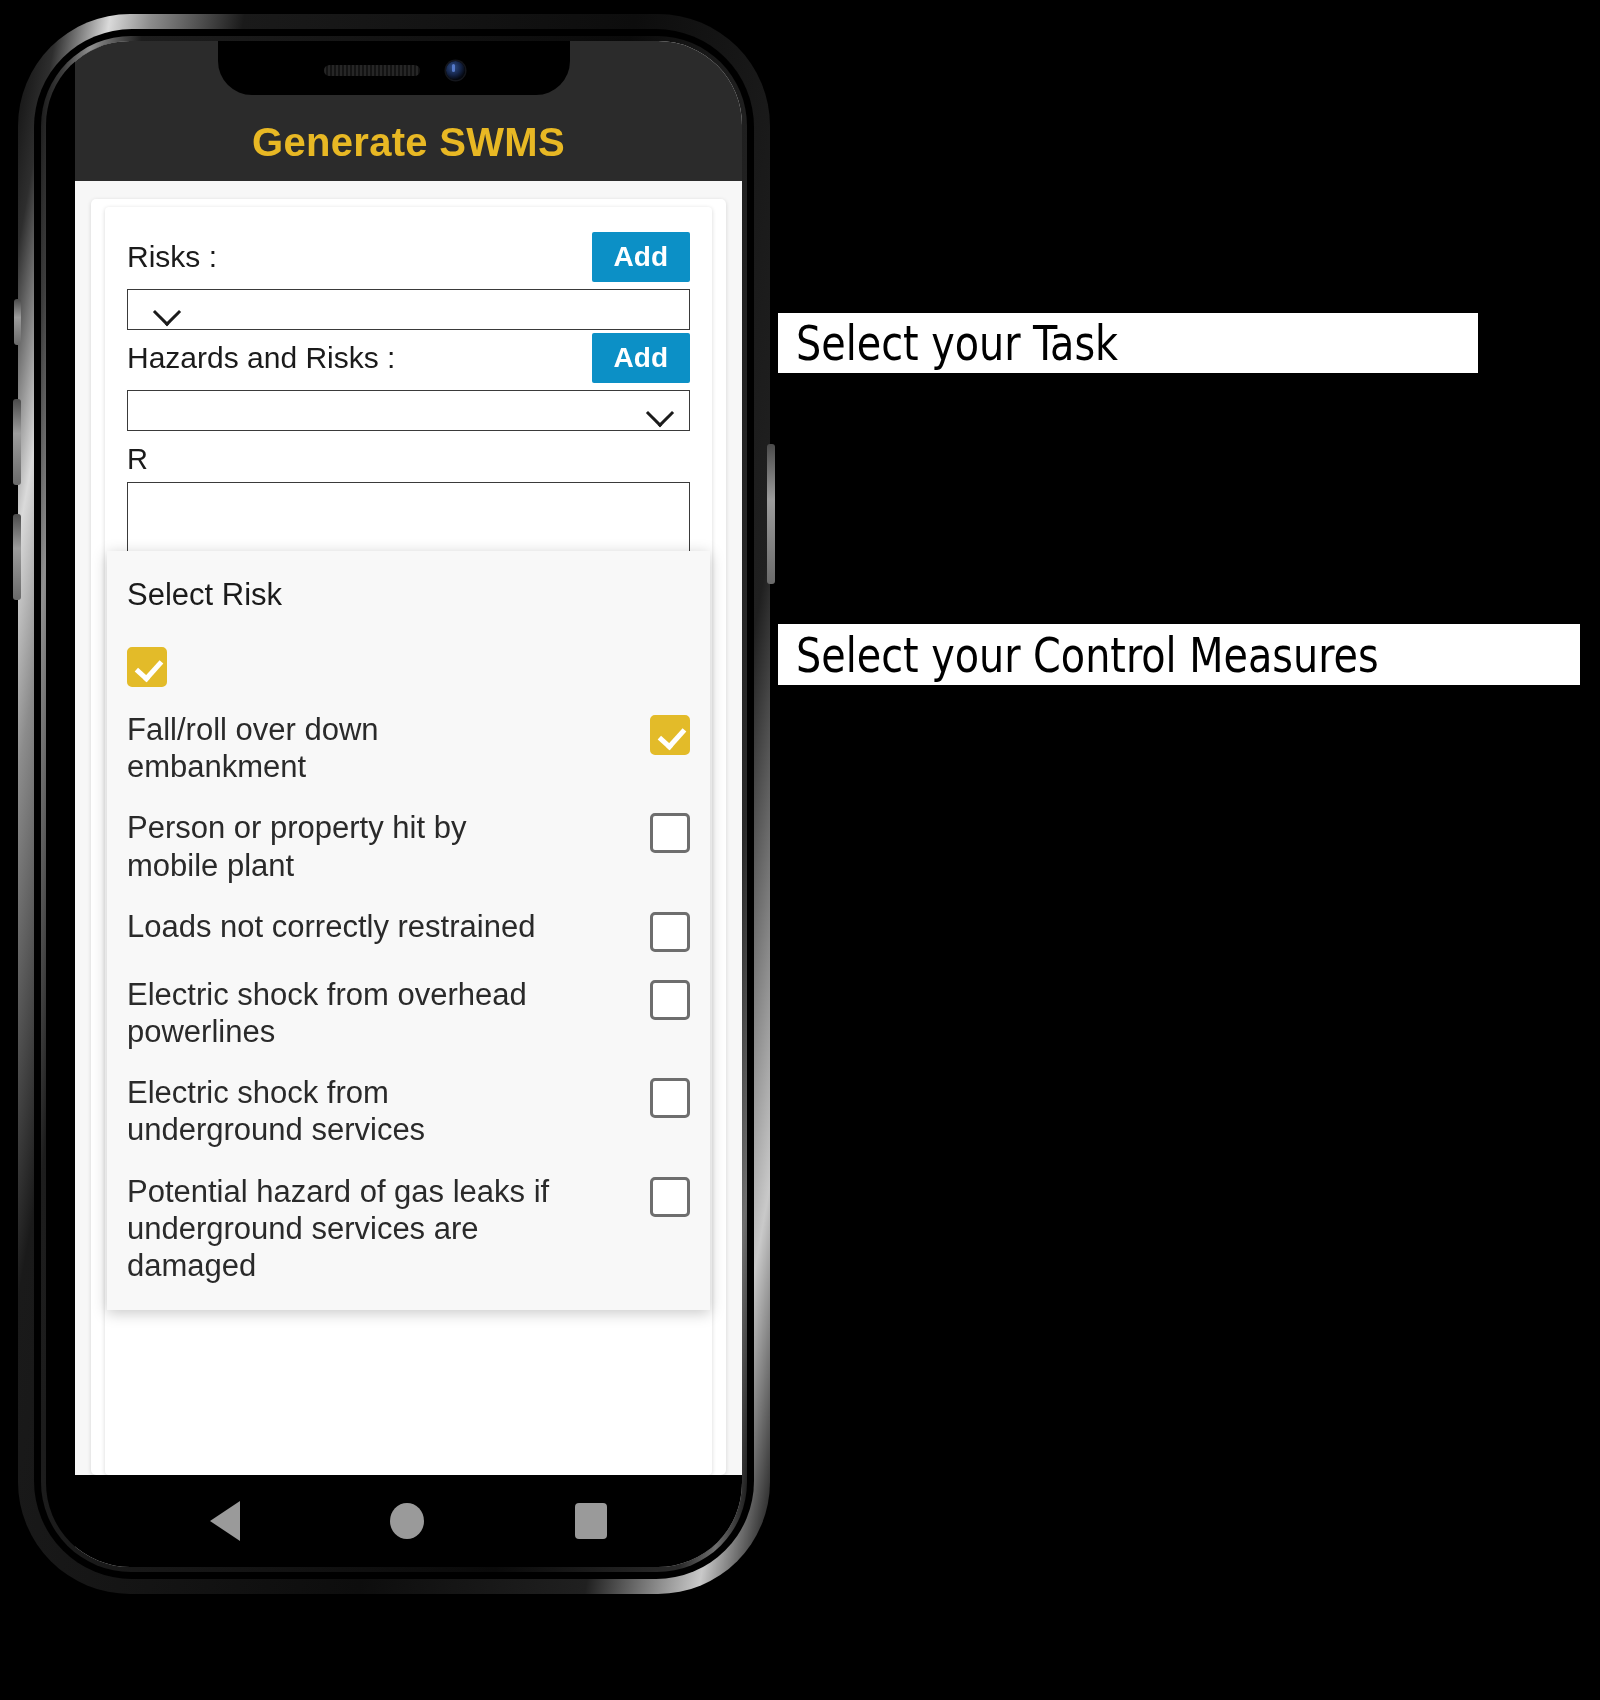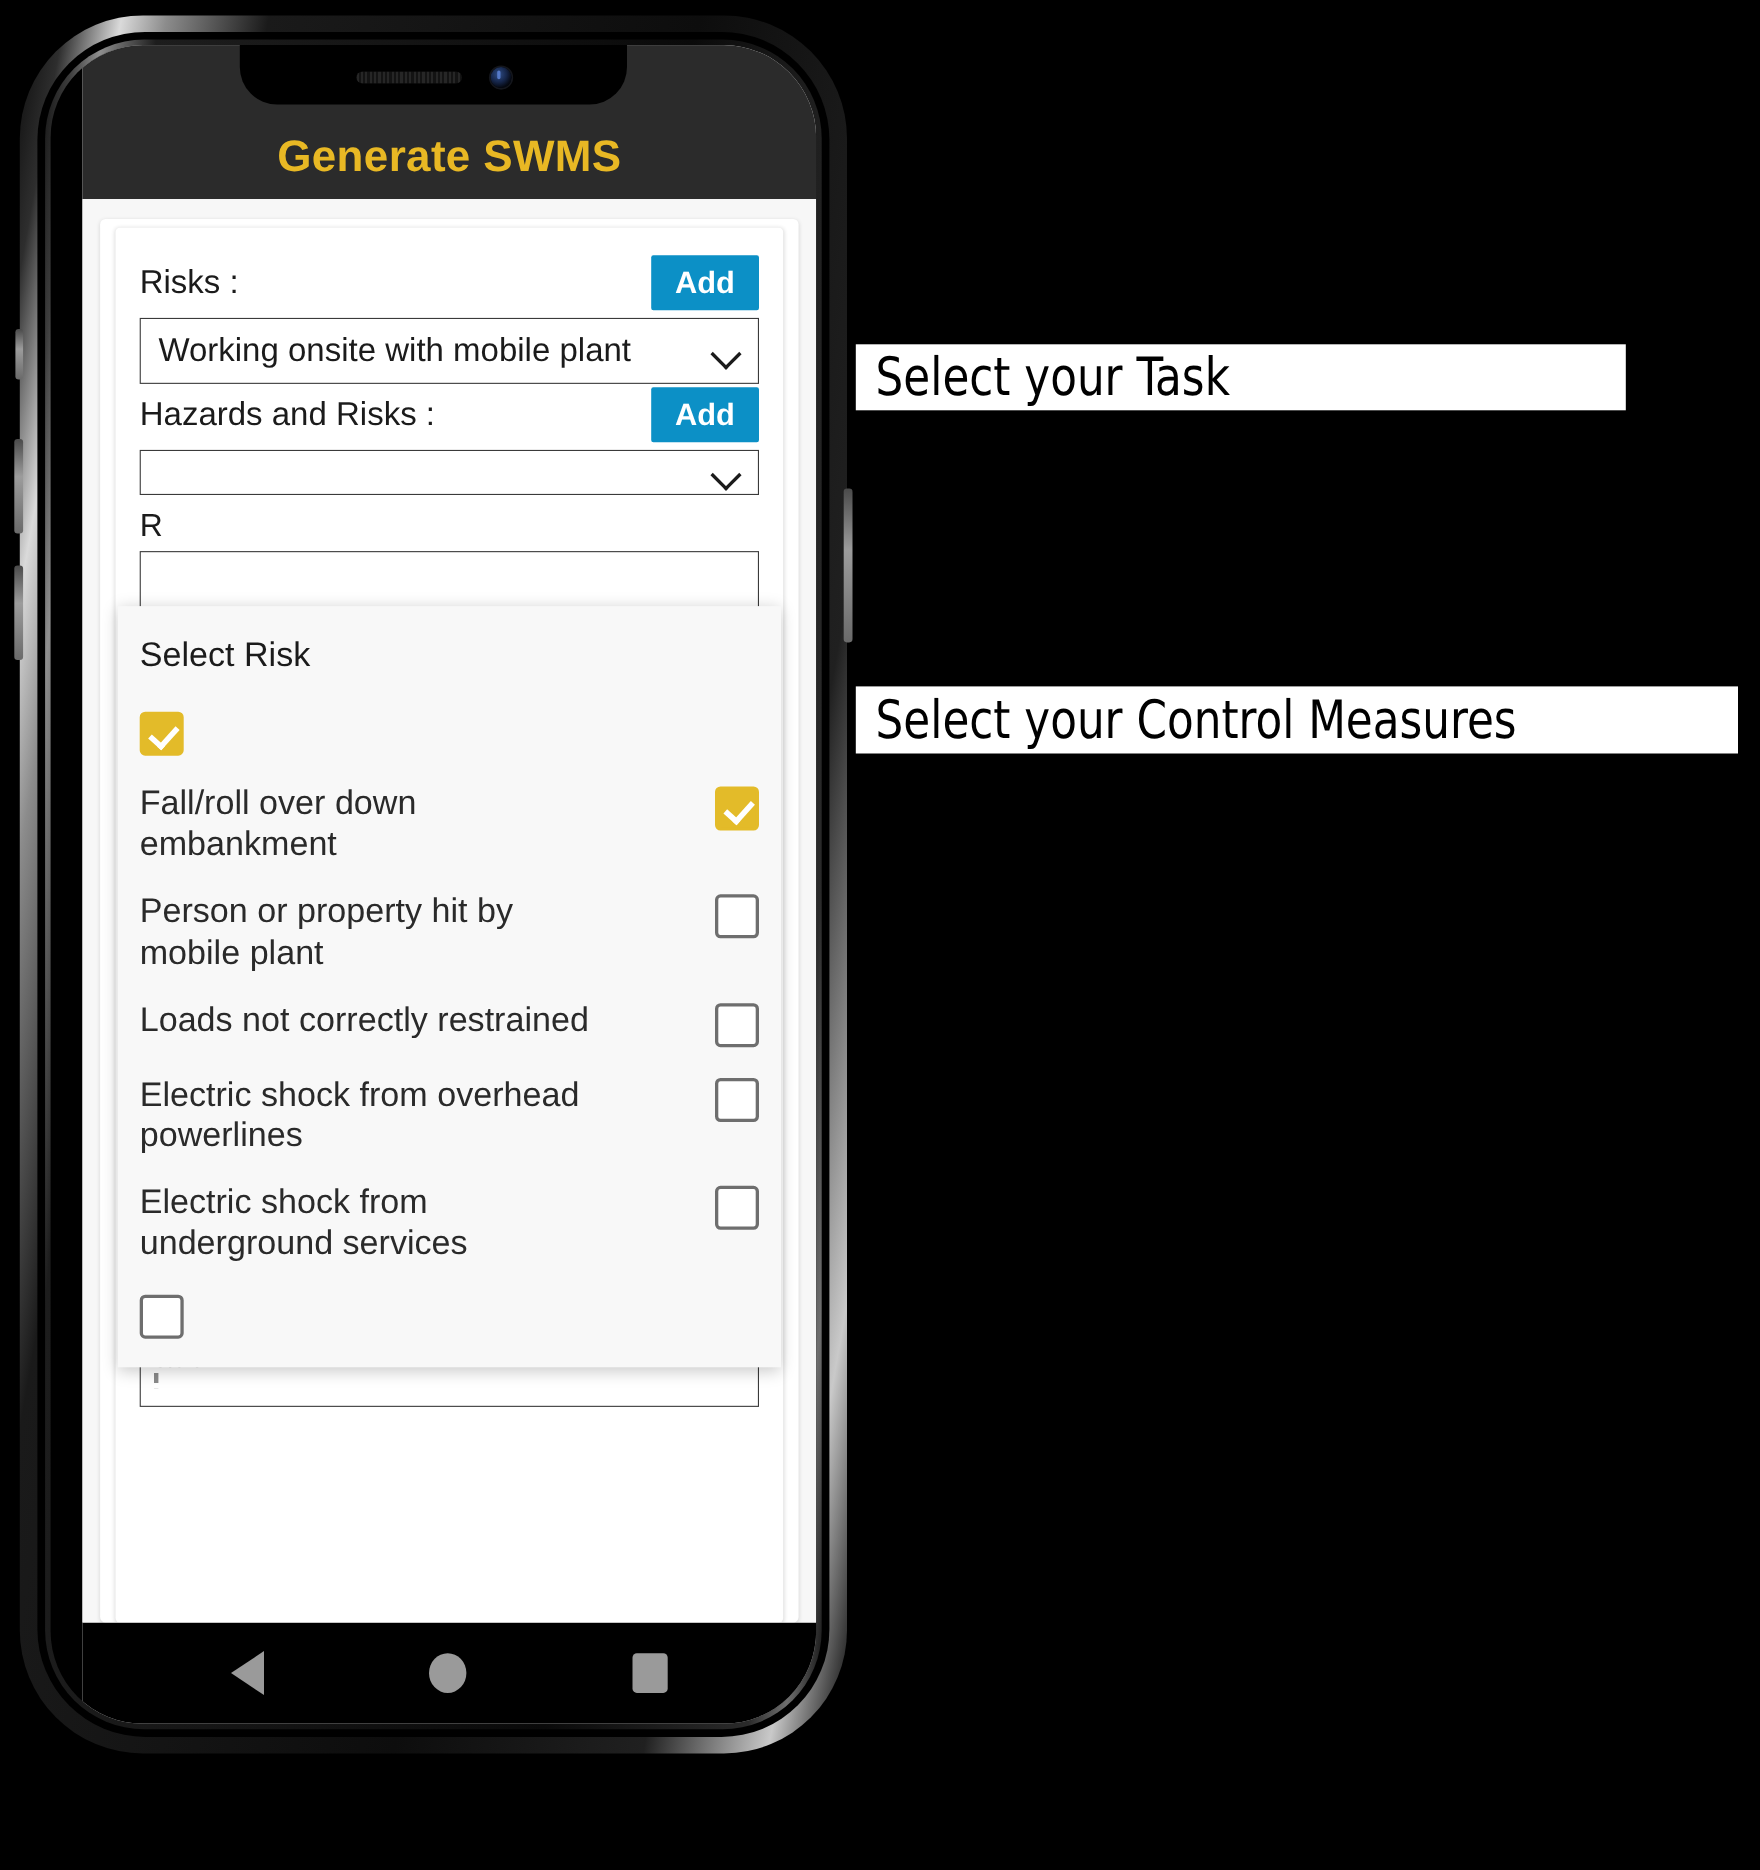--- a/index.html
+++ b/index.html
@@ -241,21 +241,20 @@
 
         <div class="app-body">
           <div class="card">
             <div class="inner-card">
 
               <div class="field-row">
                 <div class="field-label">Risks :</div>
                 <button class="add-btn">Add</button>
               </div>
               <div class="select-box">
-                <span>Working onsite with mobile plant</span>
                 <span class="chev"></span>
               </div>
 
               <div class="field-row">
                 <div class="field-label">Hazards and Risks :</div>
                 <button class="add-btn">Add</button>
               </div>
               <div class="select-box">
                 <span></span>
                 <span class="chev"></span>
@@ -322,20 +321,21 @@
               </div>
               <div class="dd-item">
                 <span class="dd-text">Electric shock from overhead powerlines</span>
                 <span class="dd-cb"></span>
               </div>
               <div class="dd-item">
                 <span class="dd-text">Electric shock from underground services</span>
                 <span class="dd-cb"></span>
               </div>
               <div class="dd-item">
+                <span class="dd-text">Potential hazard of gas leaks if underground services are damaged</span>
                 <span class="dd-cb"></span>
               </div>
             </div>
 
           </div>
         </div>
 
         <div class="navbar">
           <span class="nav-back"></span>
           <span class="nav-home"></span>

